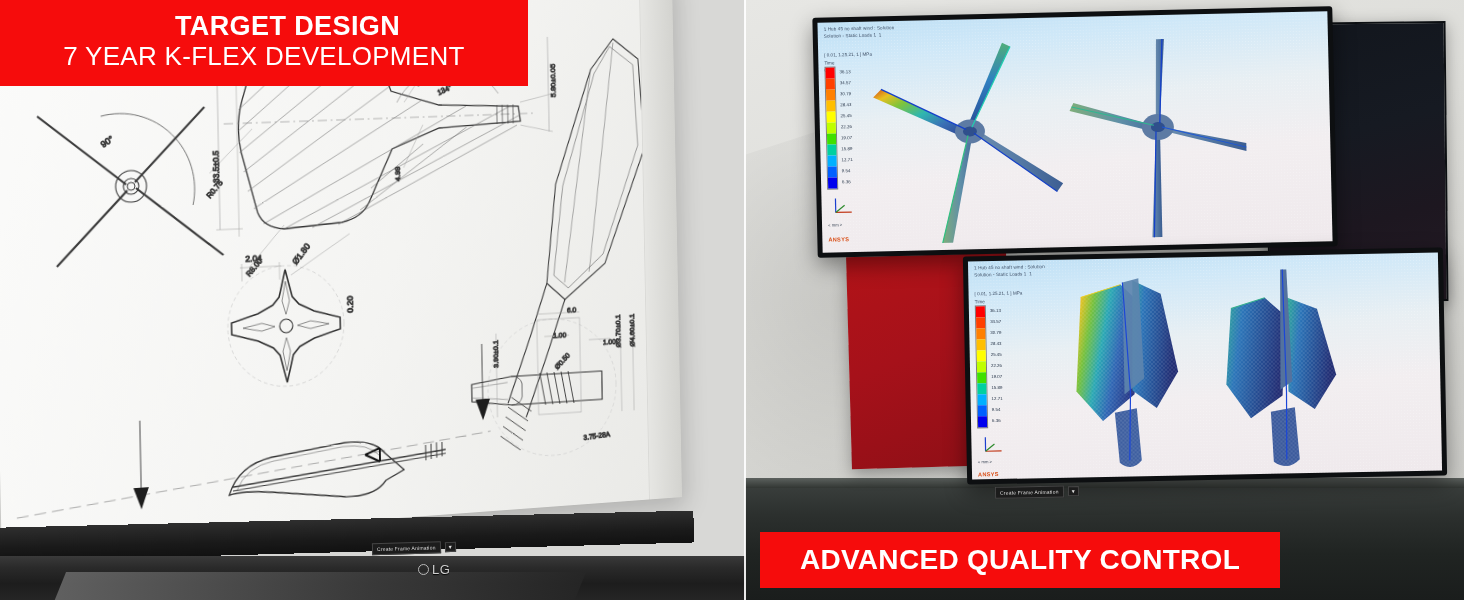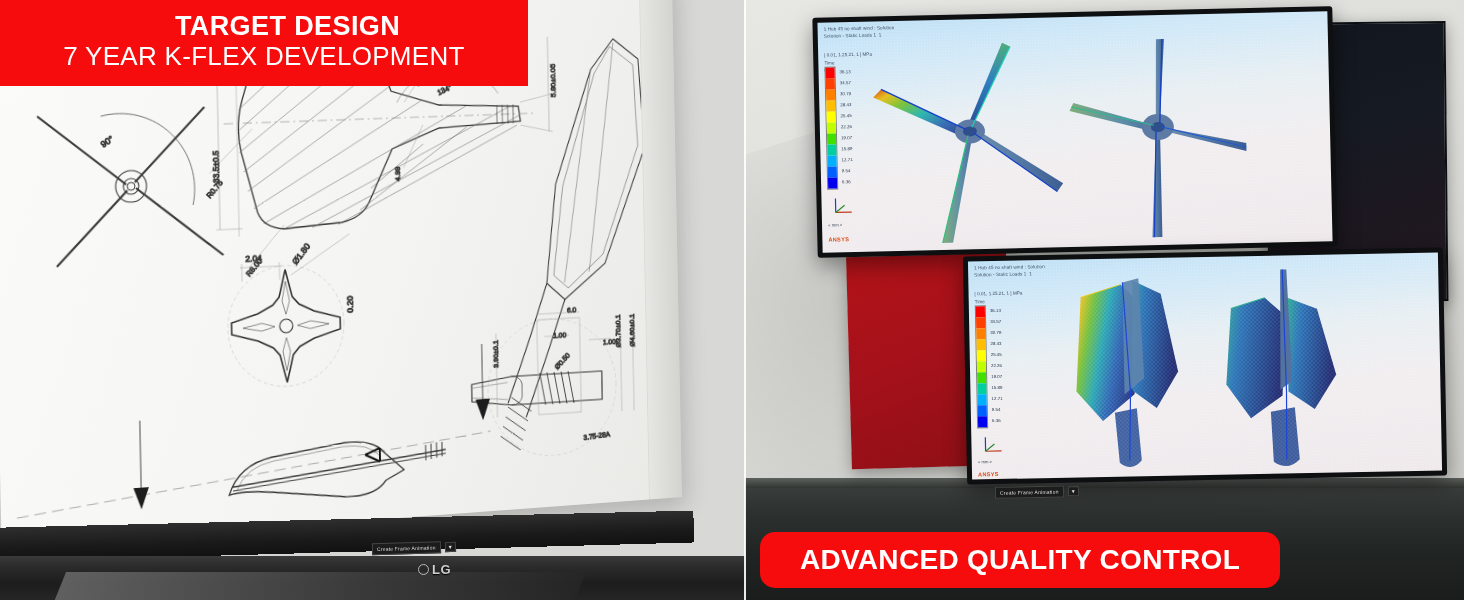--- a/index.html
+++ b/index.html
@@ -57,21 +57,21 @@
     background: linear-gradient(180deg,#3a3a3a 0%,#2a2a2a 25%,#1d1d1d 60%,#262626 100%);
   }
   .cad-stand:after {
     content: ""; position: absolute; left: 60px; top: 16px;
     width: 520px; height: 30px;
     background: linear-gradient(100deg,#6b6b6b,#3d3d3d 60%,#262626);
     transform: skewX(-22deg); opacity: .85;
   }
   .lg-logo {
     position: absolute; left: 418px; top: 562px;
-    font-size: 13px; font-weight: bold; color: #cfcfcf; letter-spacing: .5px;
+    font-size: 13px; font-weight: normal; color: #cfcfcf; letter-spacing: .5px;
     display: flex; align-items: center; gap: 3px;
     text-shadow: 0 1px 1px #000;
   }
   .lg-logo .ring {
     width: 11px; height: 11px; border: 1.4px solid #b9b9b9; border-radius: 50%;
     display: inline-block;
   }
   .frame-anim {
     position: absolute; left: 372px; top: 542px;
     display: flex; align-items: center; gap: 4px;
@@ -181,21 +181,21 @@
     align-items: center; padding-bottom: 2px;
   }
   #banner-target .line1 {
     font-size: 27px; font-weight: bold; letter-spacing: .4px; line-height: 1.05; margin-left: 47px;
   }
   #banner-target .line2 {
     font-size: 26px; font-weight: normal; letter-spacing: .3px; line-height: 1.2;
   }
   #banner-quality {
     left: 760px; top: 532px; width: 520px; height: 56px;
-    align-items: center; justify-content: center; border-radius: 15px;
+    align-items: center; justify-content: center;
   }
   #banner-quality .line1 {
     font-size: 28px; font-weight: bold; letter-spacing: .3px;
   }
   .split-line {
     position: absolute; left: 744px; top: 0; width: 2px; height: 600px;
     background: #ffffff; opacity: .9;
   }
 </style>
 </head>

